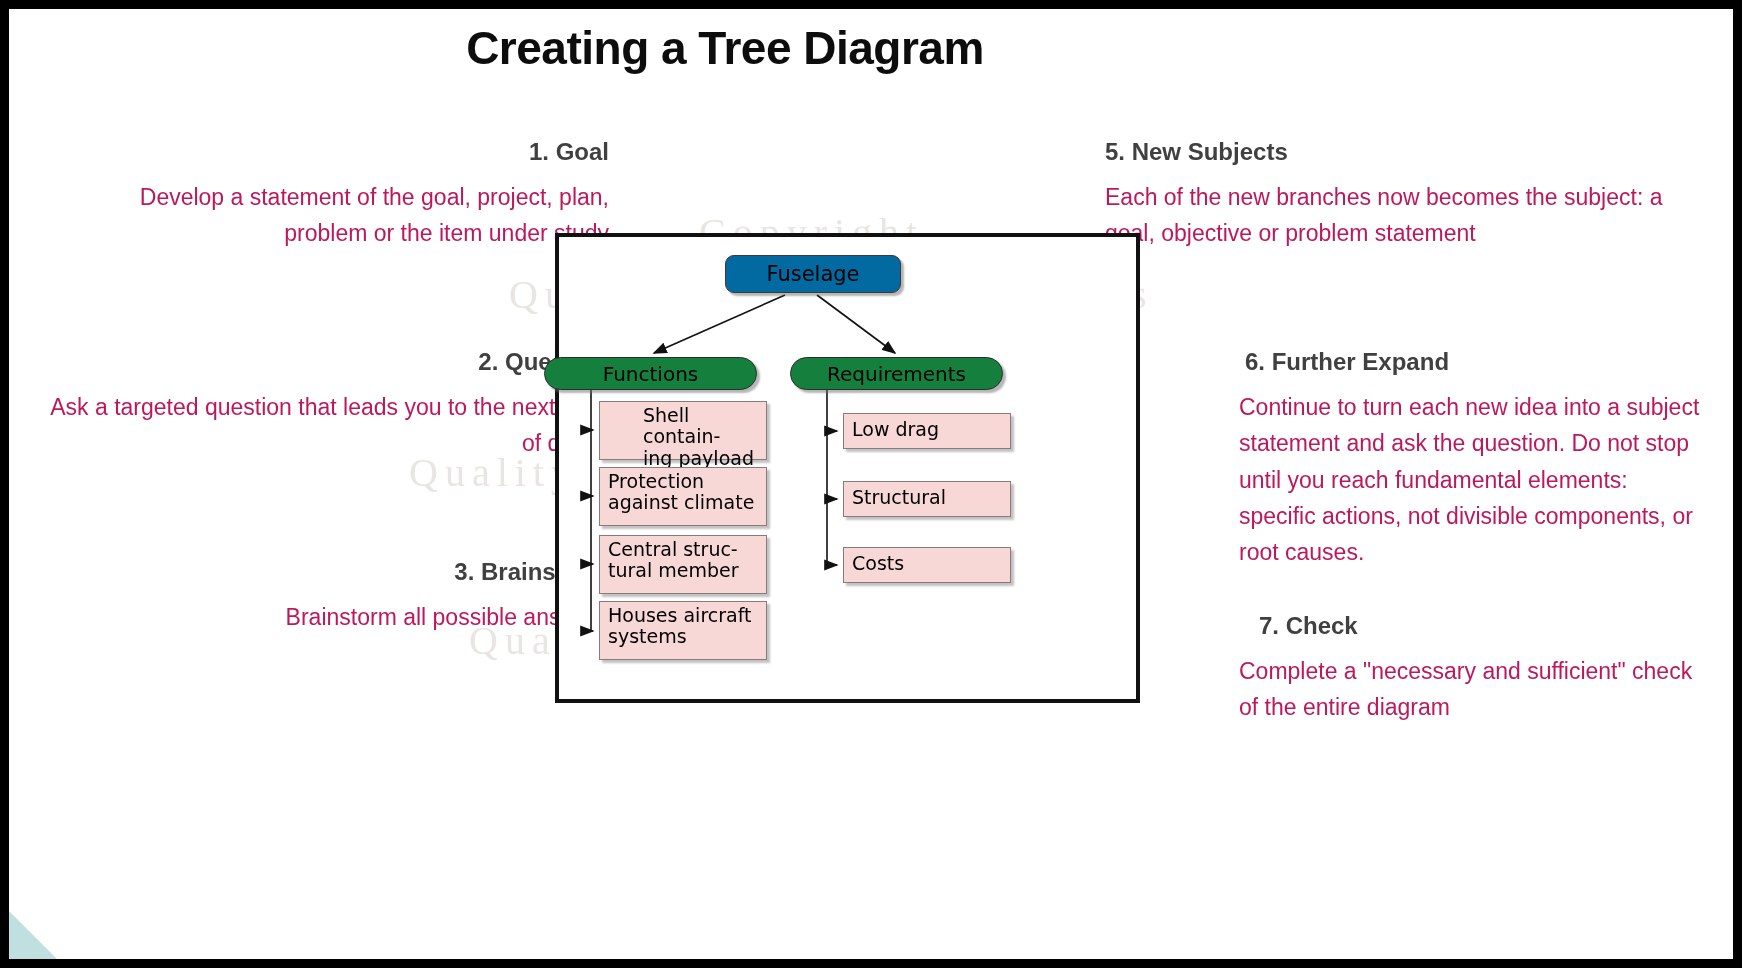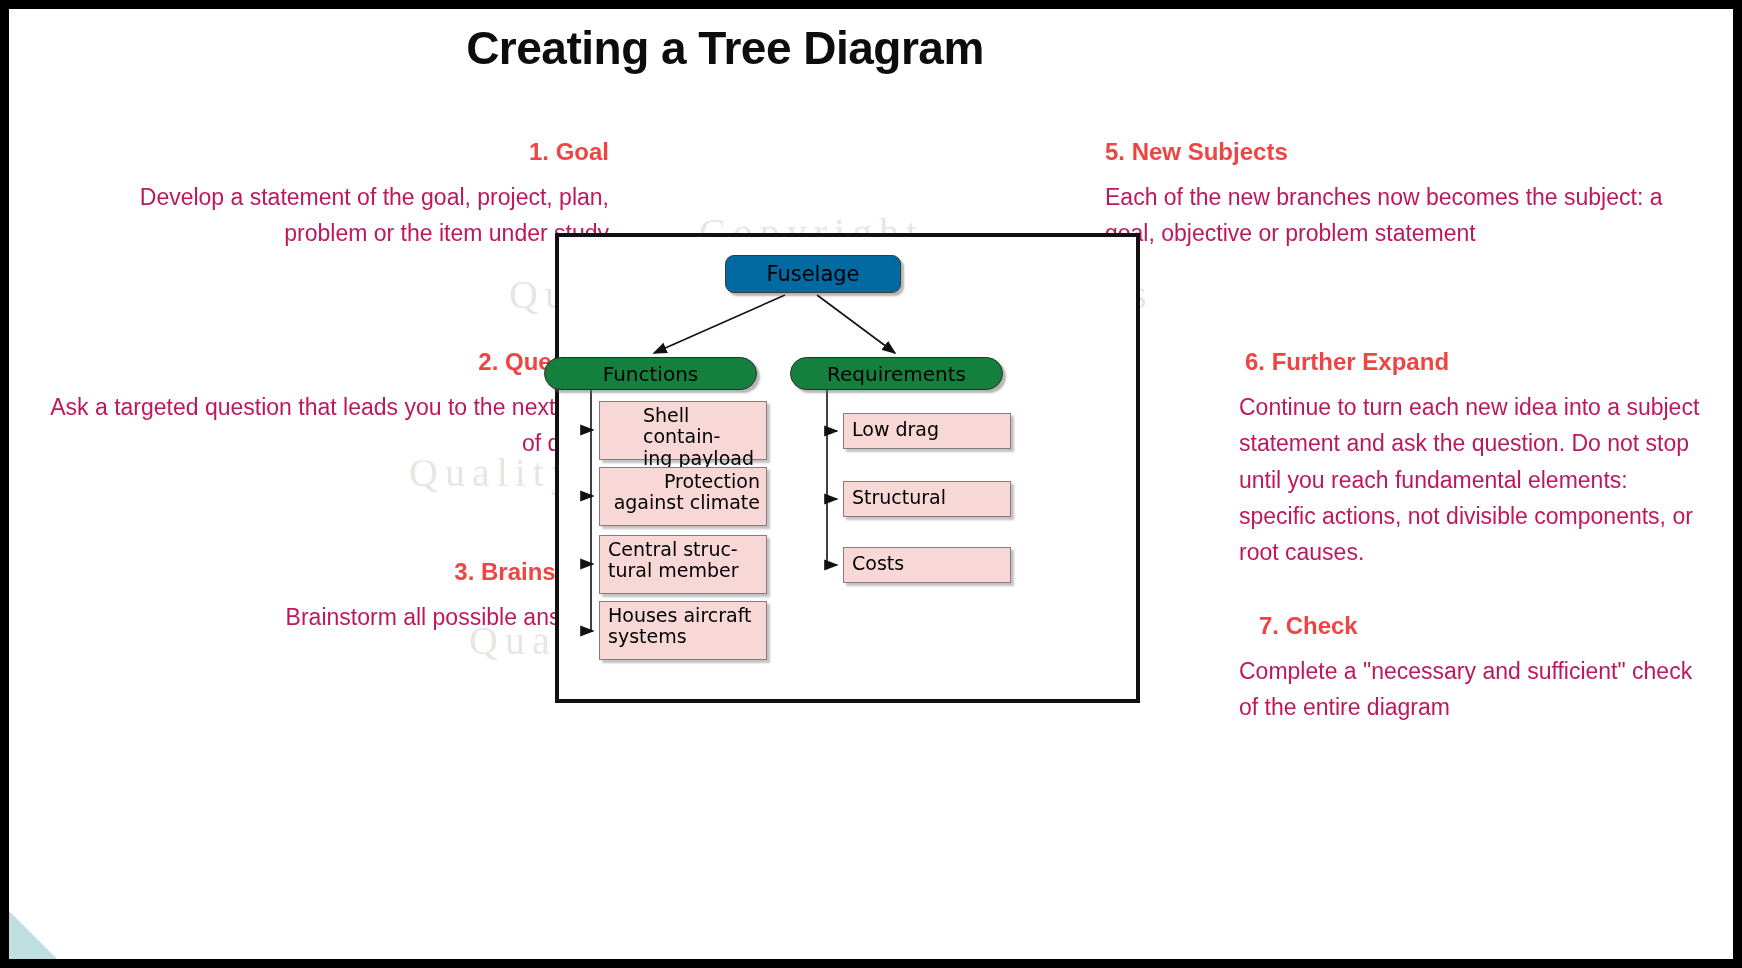--- a/index.html
+++ b/index.html
@@ -57,21 +57,21 @@
     letter-spacing: -0.5px;
   }
 
   
   .step {
     position: absolute;
   }
   .step-title {
     font-size: 24px;
     font-weight: bold;
-    color: #ef4444;
+    color: #404040;
     line-height: 1.25;
     white-space: nowrap;
   }
   .step-body {
     font-size: 23px;
     font-weight: normal;
     color: #be185d;
     line-height: 1.58;
     margin-top: 12px;
   }
@@ -172,21 +172,21 @@
     line-height: 1.12;
     padding: 3px 6px 3px 8px;
     box-shadow: 3px 3px 2px rgba(120,120,120,0.45);
     display: block;
     color: #000000;
   }
   .node-leaf span { display: block; }
 
   
   #leaf-l1 { left: 40px;  top: 164px; width: 168px; height: 59px; padding-left: 43px; }
-  #leaf-l2 { left: 40px;  top: 230px; width: 168px; height: 59px; text-align: right; }
+  #leaf-l2 { left: 40px;  top: 230px; width: 168px; height: 59px; }
   #leaf-l3 { left: 40px;  top: 298px; width: 168px; height: 59px; }
   #leaf-l4 { left: 40px;  top: 364px; width: 168px; height: 59px; }
 
   
   #leaf-r1 { left: 284px; top: 176px; width: 168px; height: 36px; padding-top: 5px; }
   #leaf-r2 { left: 284px; top: 244px; width: 168px; height: 36px; padding-top: 5px; }
   #leaf-r3 { left: 284px; top: 310px; width: 168px; height: 36px; padding-top: 5px; }
 
   svg#connectors {
     position: absolute;

